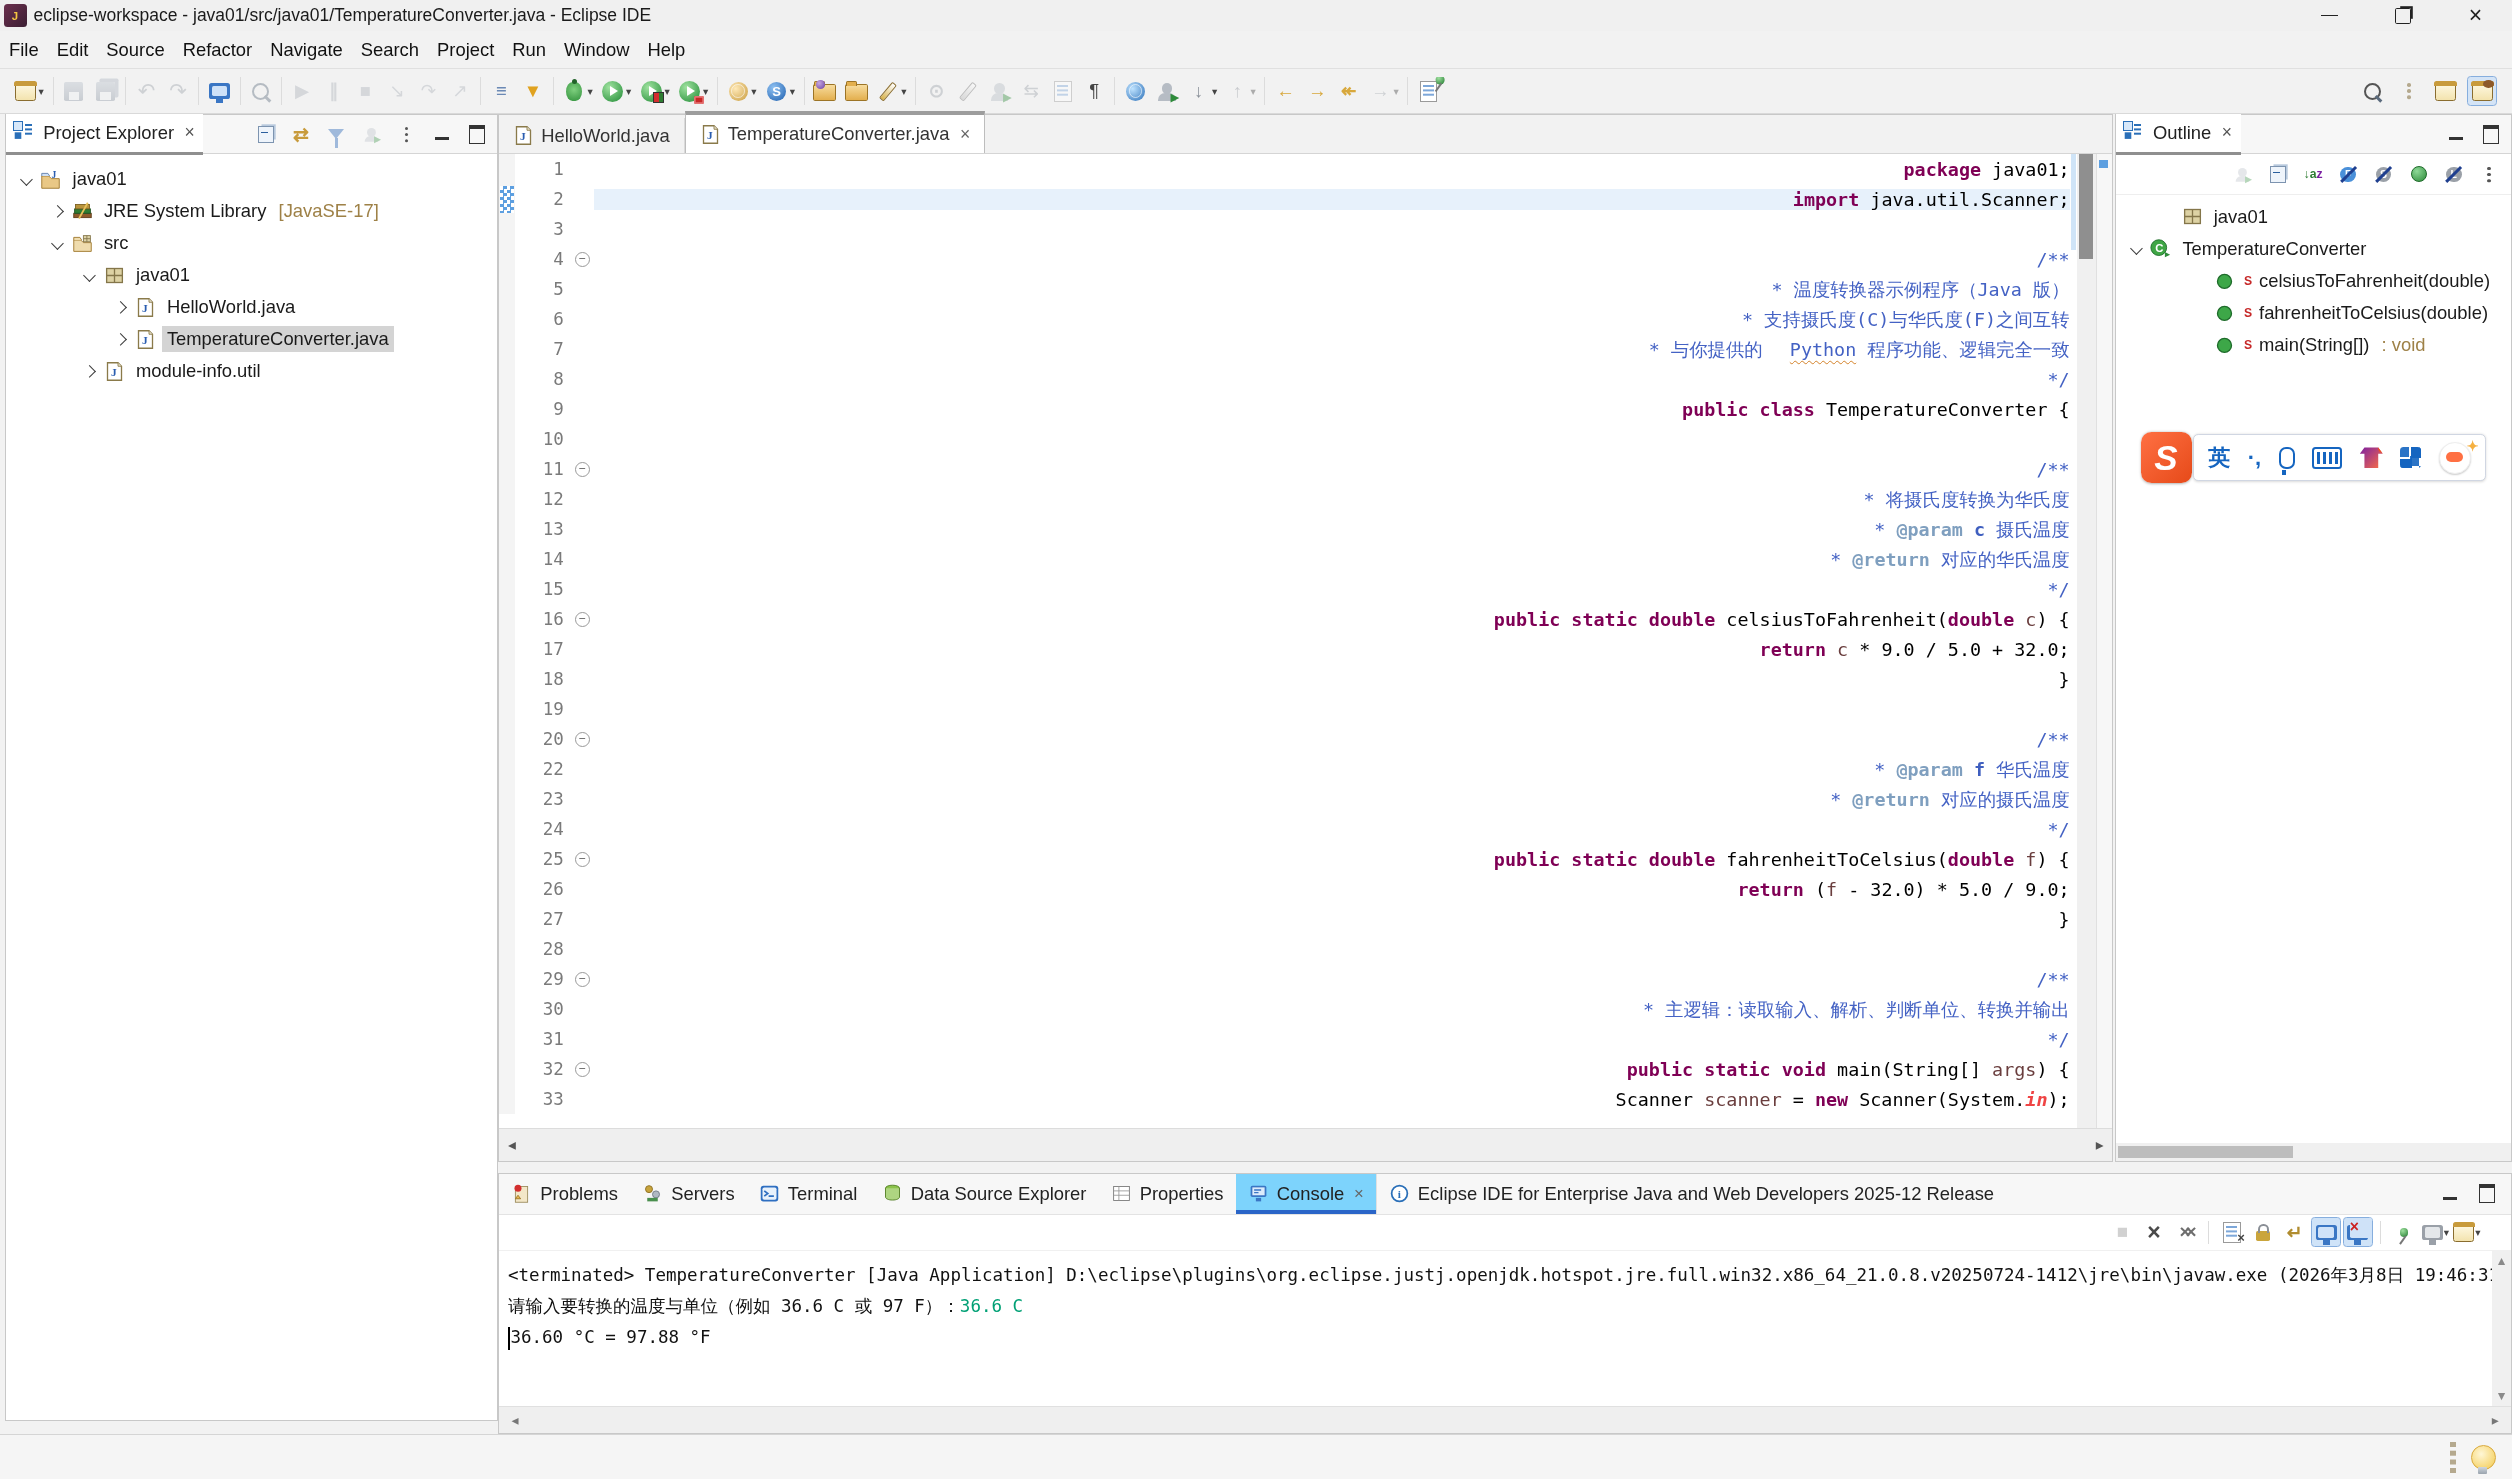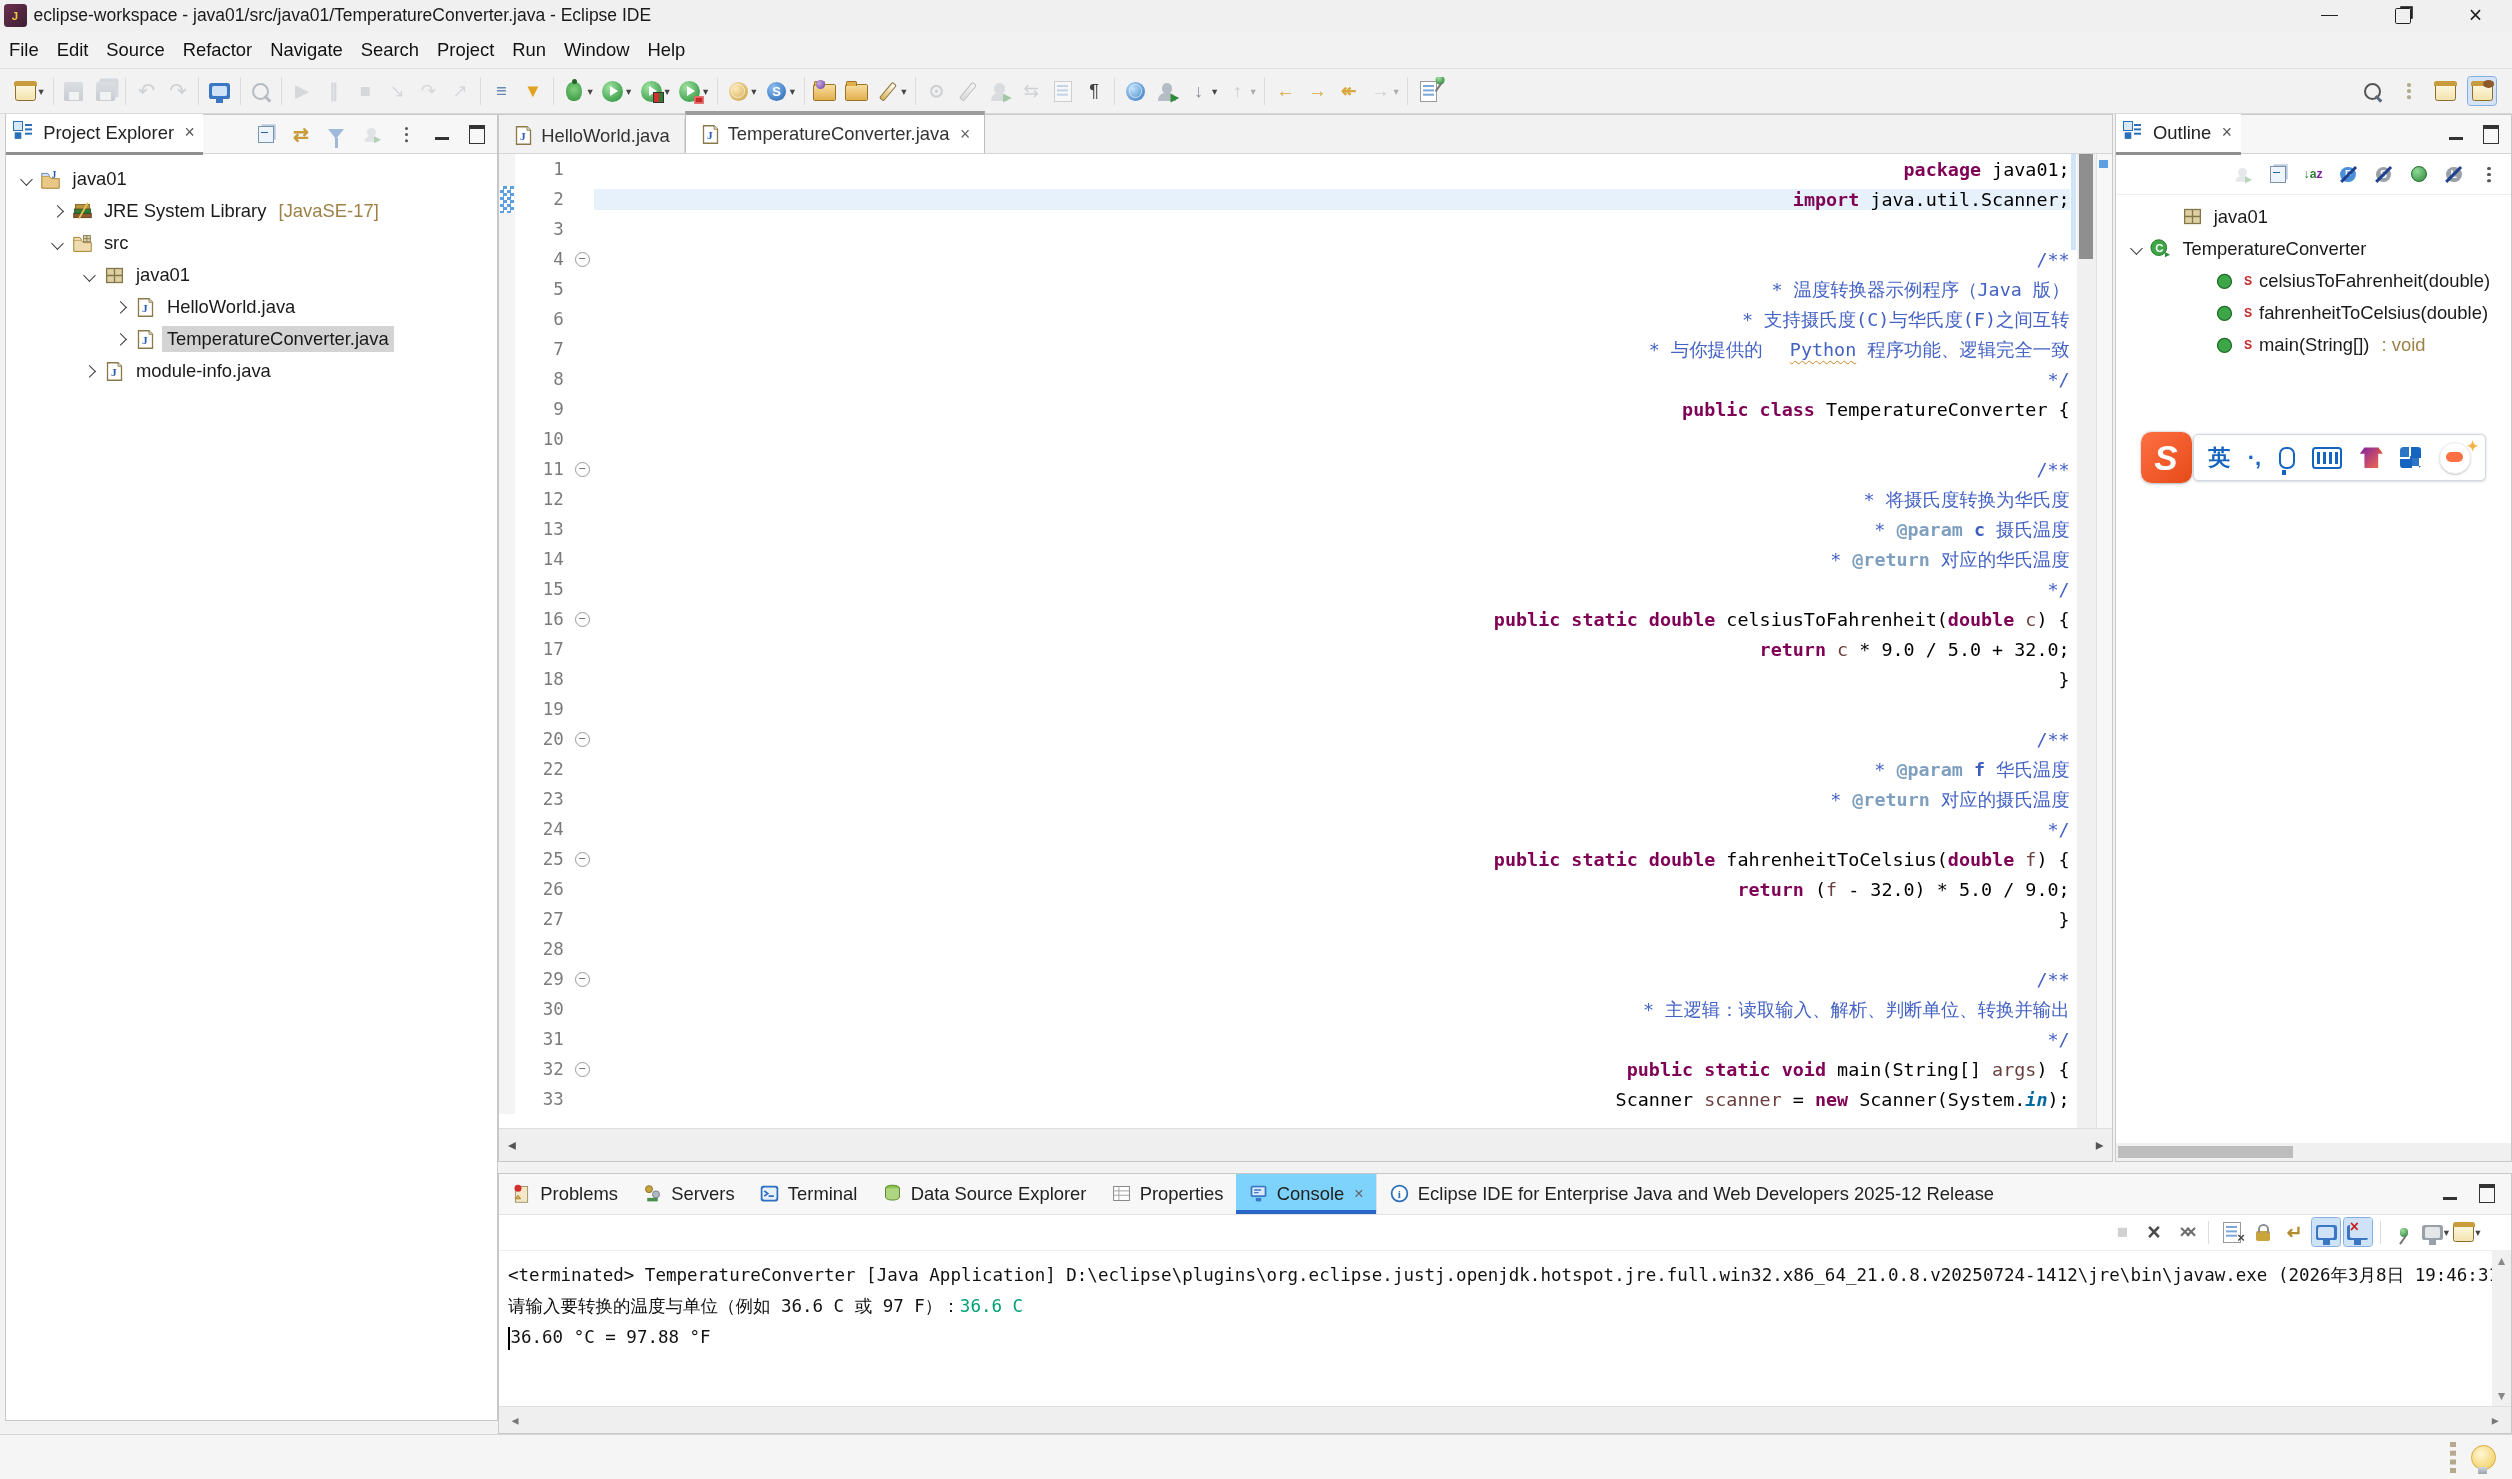--- a/index.html
+++ b/index.html
@@ -126,21 +126,21 @@
   .fold .fc{width:13px;height:13px;border:0.9px solid #9a9a9a;border-radius:50%;color:#707070;font-size:11.4px;line-height:11.4px;text-align:center;background:#fff;}
   .ctext{flex:1;white-space:pre;padding-left:8.7px;min-width:0;text-align:right;}
   .cline.hl .ctext{background:#e7f1fb;}
   .tok-k{color:#7f0055;font-weight:bold;}
   .tok-p{color:#000;}
   .tok-c{color:#4462c4;}
   .tok-cu{color:#4462c4;text-decoration:underline wavy #d4822a 0.9px;text-underline-offset:4.4px;margin-left:16px;}
   .tok-t{color:#7f9fbf;font-weight:bold;}
   .tok-tb{color:#3f5fbf;font-weight:bold;}
   .tok-v{color:#6a3e3e;}
-  .tok-sf{color:#0369a1;font-style:italic;font-weight:bold;}
+  .tok-sf{color:#ef4444;font-style:italic;font-weight:bold;}
   .range-strip{width:7px;flex:none;position:relative;background:#fff;}
   .range-strip::before{content:"";position:absolute;top:0;height:96px;left:0.9px;right:0.9px;background:#cfe4f7;}
   .vsb{width:19px;flex:none;background:#f0f0f0;position:relative;}
   .vsb .thumb{position:absolute;top:0;left:2.6px;right:2.6px;height:105px;background:#8f8f8f;}
   .ovr{width:15.7px;flex:none;background:#f7f7f7;border-left:0.9px solid #e0e0e0;position:relative;}
   .ovr::before{content:"";position:absolute;top:5.2px;left:2.6px;width:8.7px;height:8.7px;background:#5d9fe0;}
   .hsb{height:31.5px;background:#efefef;border-top:0.9px solid #dcdcdc;display:flex;align-items:center;justify-content:space-between;color:#555;font-size:15.7px;padding:0 8.7px;}
 
   
   .right-panel{width:395px;margin-left:1.7px;display:flex;flex-direction:column;background:#fff;border:0.9px solid #c8c8c8;position:relative;}
@@ -607,21 +607,21 @@
               <span class="chev r">
                 <i></i>
               </span>
               <span class="ticon">
                 <svg class="svg16" viewBox="0 0 24 24" style="font-size:21px">
                   <path d="M4 2h12l4 4v16H4z" fill="#fff" stroke="#8a7a4a" stroke-width="1.5"></path>
                   <path d="M16 2v4h4" fill="#e8e2cc" stroke="#8a7a4a"></path>
                   <text x="8" y="17" font-size="13" font-weight="bold" fill="#2a5db0" font-family="Liberation Serif,serif">J</text>
                 </svg>
               </span>
-              <span class="lbl">module-info.java</span>
+              <span class="lbl">module-info.util</span>
             </div>
           </div>
       </div>
     </div>
 
     <div class="right-stack">
       <div class="top-row">
 
         <div class="center">
           <div class="etabs" id="etabs">

